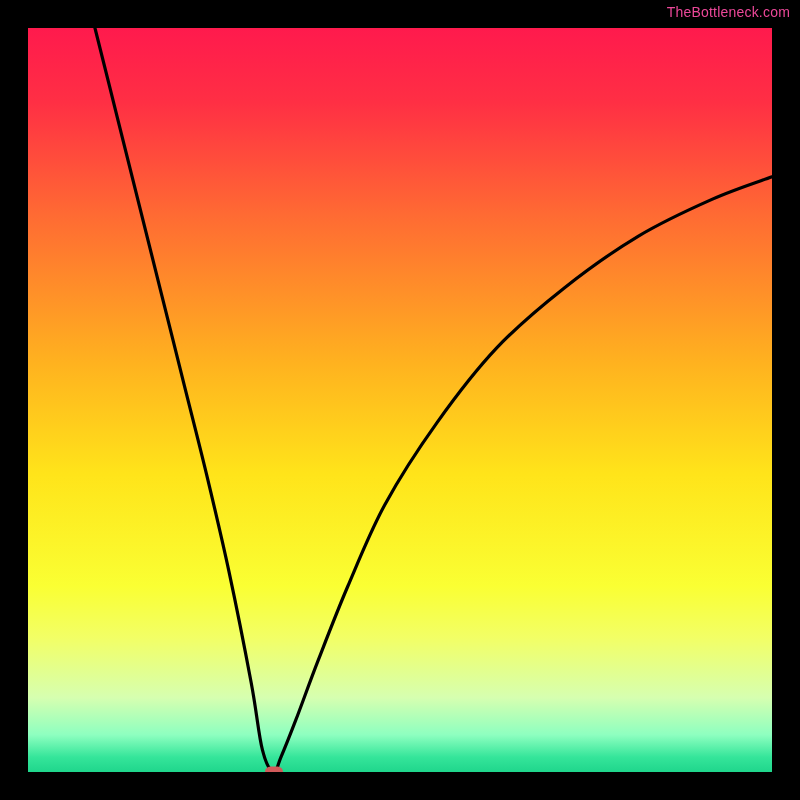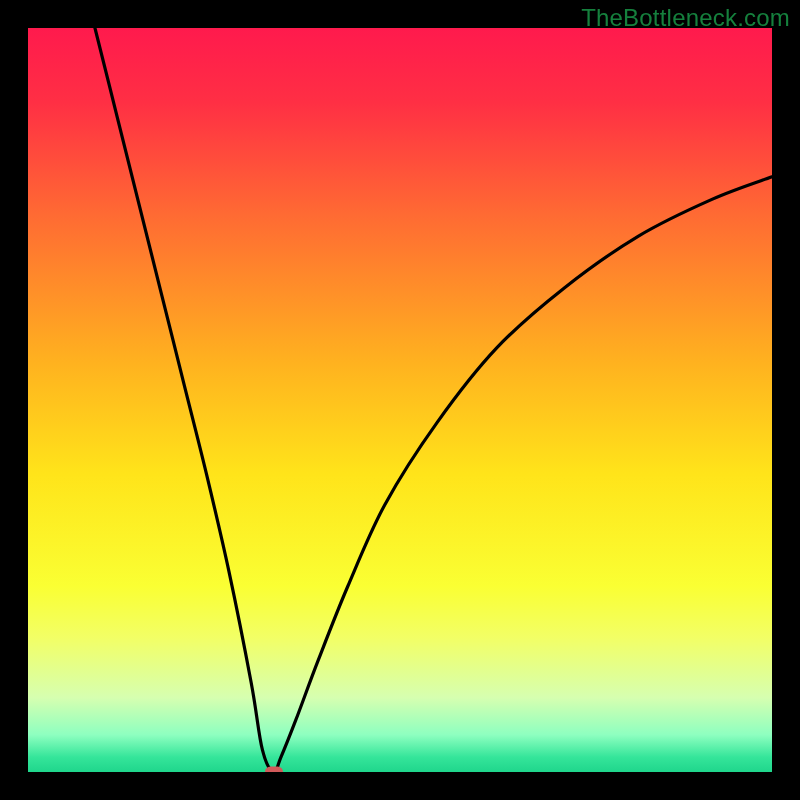--- a/index.html
+++ b/index.html
@@ -46,22 +46,22 @@
     position: absolute;
     width: 18px;
     height: 11px;
     border-radius: 6px;
     transform: translate(-50%, -50%);
   }
   .watermark {
     position: absolute;
     top: 4px;
     right: 10px;
-    color: #15803d;
-    font-size: 24px;
+    color: #ec4899;
+    font-size: 14px;
     font-weight: 500;
     letter-spacing: 0.2px;
   }
 </style>
 </head>
 <body>
 
 <div class="frame">
   <div class="watermark">TheBottleneck.com</div>
 

